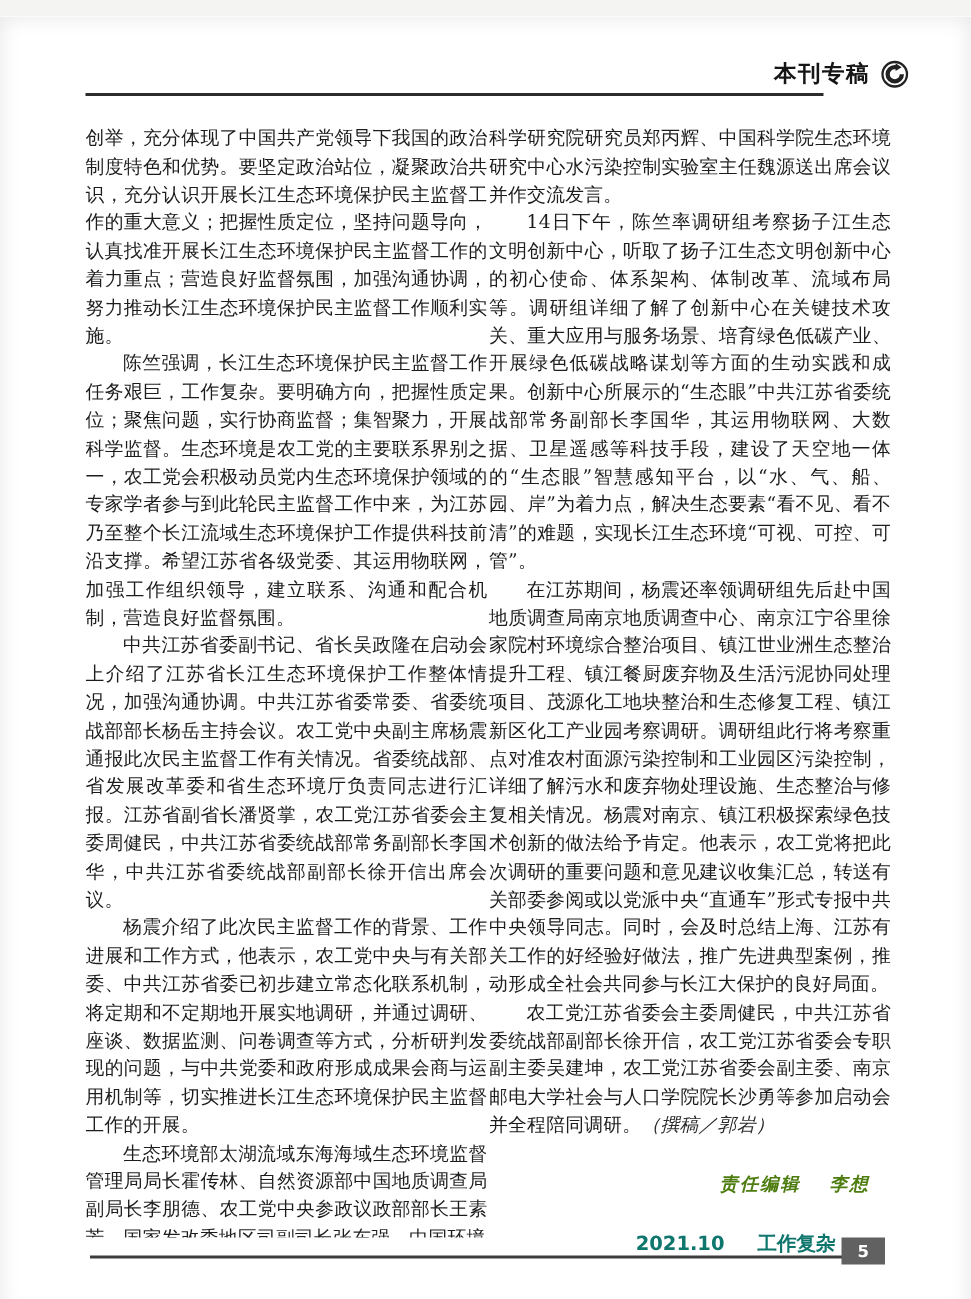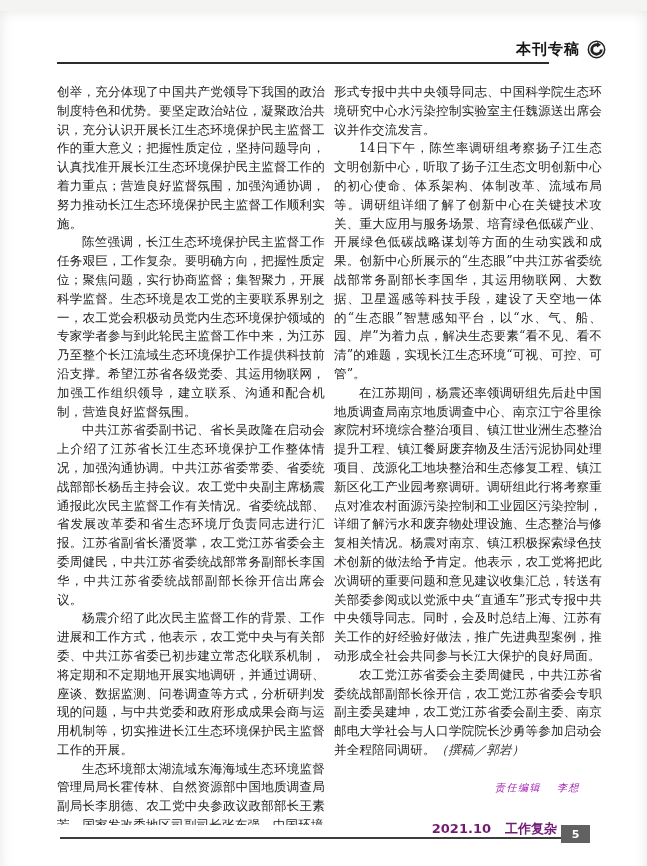--- a/index.html
+++ b/index.html
@@ -23,50 +23,50 @@
     font-weight:600;font-size:15px;letter-spacing:1px;color:#151515;
   }
   .logo{width:19px;height:19px;display:block;}
   .header-rule{
     position:absolute;left:57px;top:51px;width:492px;height:2px;
     background:#2c2c2c;
   }
   
   .columns{
     position:absolute;left:57px;top:72px;width:545px;height:742px;
-    display:flex;gap:9px;overflow:hidden;
+    display:flex;gap:1px;overflow:hidden;
   }
   .col{width:268px;height:100%;overflow:hidden;}
   .col p{
     margin:0;
     font-size:12.5px;
     line-height:18.8px;
     text-align:justify;
     text-indent:2em;
     letter-spacing:0.2px;
   }
   .col p.cont{text-indent:0;}
   .credit{font-style:italic;color:#2a2a2a;}
   
   .editor{
     position:absolute;top:770px;right:67px;
-    font-style:italic;font-weight:400;
-    font-size:10px;letter-spacing:1.5px;color:#a21caf;
+    font-style:italic;font-weight:700;
+    font-size:12px;letter-spacing:1.5px;color:#4d7c0f;
   }
   .editor-name{margin-left:1.6em;}
   
   .footer-rule{
     position:absolute;left:60px;top:826px;width:528px;height:2px;
     background:#3d3d3d;
   }
   .footer-text{
     position:absolute;top:809px;right:90px;
     font-family:"DejaVu Sans", sans-serif;
-    font-weight:700;font-size:13px;color:#701a75;
-    display:flex;gap:14px;align-items:baseline;
+    font-weight:700;font-size:13px;color:#0f766e;
+    display:flex;gap:22px;align-items:baseline;
   }
   .page-number{
     position:absolute;left:561px;top:814px;width:29px;height:18px;
     background:#616161;color:#ffffff;
     font-family:"DejaVu Sans", sans-serif;
     font-weight:700;font-size:11px;
     display:flex;align-items:center;justify-content:center;
   }
 </style>
 </head>
@@ -88,21 +88,21 @@
 
   <div class="columns">
     <div class="col">
       <p class="cont">创举，充分体现了中国共产党领导下我国的政治制度特色和优势。要坚定政治站位，凝聚政治共识，充分认识开展长江生态环境保护民主监督工作的重大意义；把握性质定位，坚持问题导向，认真找准开展长江生态环境保护民主监督工作的着力重点；营造良好监督氛围，加强沟通协调，努力推动长江生态环境保护民主监督工作顺利实施。</p>
       <p>陈竺强调，长江生态环境保护民主监督工作任务艰巨，工作复杂。要明确方向，把握性质定位；聚焦问题，实行协商监督；集智聚力，开展科学监督。生态环境是农工党的主要联系界别之一，农工党会积极动员党内生态环境保护领域的专家学者参与到此轮民主监督工作中来，为江苏乃至整个长江流域生态环境保护工作提供科技前沿支撑。希望江苏省各级党委、其运用物联网，加强工作组织领导，建立联系、沟通和配合机制，营造良好监督氛围。</p>
       <p>中共江苏省委副书记、省长吴政隆在启动会上介绍了江苏省长江生态环境保护工作整体情况，加强沟通协调。中共江苏省委常委、省委统战部部长杨岳主持会议。农工党中央副主席杨震通报此次民主监督工作有关情况。省委统战部、省发展改革委和省生态环境厅负责同志进行汇报。江苏省副省长潘贤掌，农工党江苏省委会主委周健民，中共江苏省委统战部常务副部长李国华，中共江苏省委统战部副部长徐开信出席会议。</p>
       <p>杨震介绍了此次民主监督工作的背景、工作进展和工作方式，他表示，农工党中央与有关部委、中共江苏省委已初步建立常态化联系机制，将定期和不定期地开展实地调研，并通过调研、座谈、数据监测、问卷调查等方式，分析研判发现的问题，与中共党委和政府形成成果会商与运用机制等，切实推进长江生态环境保护民主监督工作的开展。</p>
       <p>生态环境部太湖流域东海海域生态环境监督管理局局长霍传林、自然资源部中国地质调查局副局长李朋德、农工党中央参政议政部部长王素芳、国家发改委地区司副司长张东强、中国环境</p>
     </div>
     <div class="col">
-      <p class="cont">形式专报中共中央领导同志、中国科学院生态环境研究中心水污染控制实验室主任魏源送出席会议并作交流发言。</p>
+      <p class="cont">科学研究院研究员郑丙辉、中国科学院生态环境研究中心水污染控制实验室主任魏源送出席会议并作交流发言。</p>
       <p>14日下午，陈竺率调研组考察扬子江生态文明创新中心，听取了扬子江生态文明创新中心的初心使命、体系架构、体制改革、流域布局等。调研组详细了解了创新中心在关键技术攻关、重大应用与服务场景、培育绿色低碳产业、开展绿色低碳战略谋划等方面的生动实践和成果。创新中心所展示的“生态眼”中共江苏省委统战部常务副部长李国华，其运用物联网、大数据、卫星遥感等科技手段，建设了天空地一体的“生态眼”智慧感知平台，以“水、气、船、园、岸”为着力点，解决生态要素“看不见、看不清”的难题，实现长江生态环境“可视、可控、可管”。</p>
       <p>在江苏期间，杨震还率领调研组先后赴中国地质调查局南京地质调查中心、南京江宁谷里徐家院村环境综合整治项目、镇江世业洲生态整治提升工程、镇江餐厨废弃物及生活污泥协同处理项目、茂源化工地块整治和生态修复工程、镇江新区化工产业园考察调研。调研组此行将考察重点对准农村面源污染控制和工业园区污染控制，详细了解污水和废弃物处理设施、生态整治与修复相关情况。杨震对南京、镇江积极探索绿色技术创新的做法给予肯定。他表示，农工党将把此次调研的重要问题和意见建议收集汇总，转送有关部委参阅或以党派中央“直通车”形式专报中共中央领导同志。同时，会及时总结上海、江苏有关工作的好经验好做法，推广先进典型案例，推动形成全社会共同参与长江大保护的良好局面。</p>
       <p><span>农工党江苏省委会主委周健民，中共江苏省委统战部副部长徐开信，农工党江苏省委会专职副主委吴建坤，农工党江苏省委会副主委、南京邮电大学社会与人口学院院长沙勇等参加启动会并全程陪同调研。</span><span class="credit">（撰稿／郭岩）</span></p>
     </div>
   </div>
 
   <div class="editor">
     <span>责任编辑</span><span class="editor-name">李想</span>
   </div>
 

